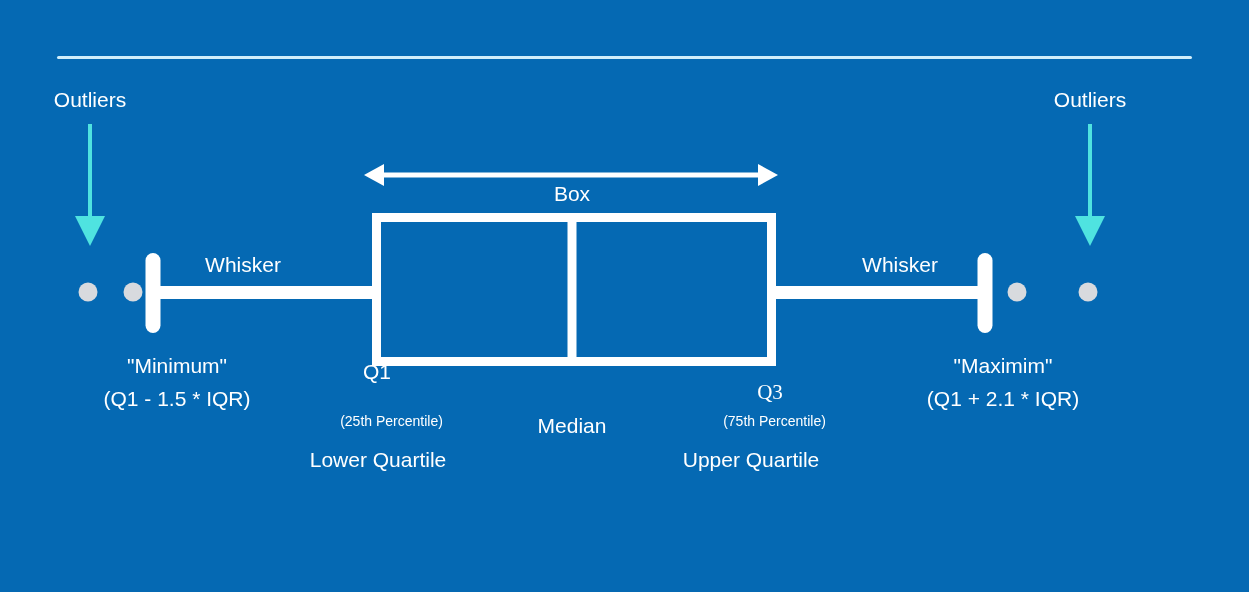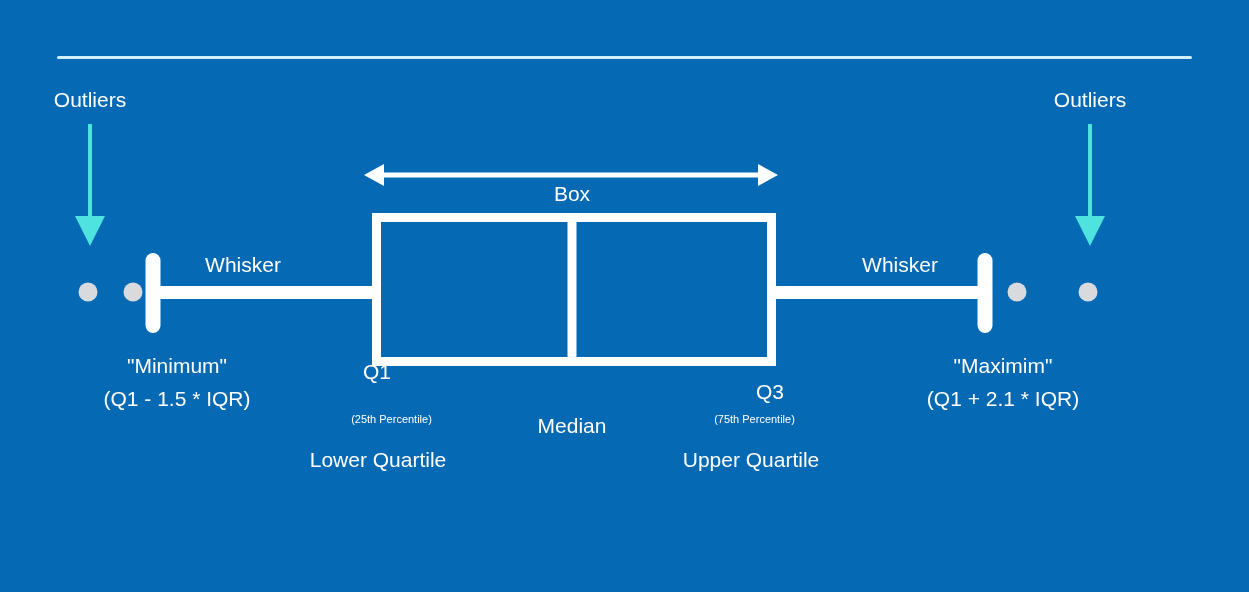--- a/index.html
+++ b/index.html
@@ -39,21 +39,21 @@
     border-radius: 2px;
   }
   
   .lbl {
     position: absolute;
     color: #ffffff;
     font-size: 21px;
     white-space: nowrap;
   }
   .lbl.sm {
-    font-size: 11px;
+    font-size: 14px;
     padding-left: 29px;
   }
   .center {
     transform: translateX(-50%);
     text-align: center;
   }
   
   .arrow {
     position: absolute;
   }
@@ -149,22 +149,22 @@
   <div class="lbl center" style="left:900px; top:253px;">Whisker</div>
 
   <div class="box" style="left:372px; top:213px; width:404px; height:153px;"></div>
   <div class="median-line" style="left:572px; top:213px; height:153px;"></div>
 
   <div class="lbl center" style="left:572px; top:378px;margin-top:36px;">Median</div>
 
   <div class="lbl center" style="left:377px; top:360px;">Q1</div>
   <div class="lbl sm center" style="left:377px; top:413px;">(25th Percentile)</div>
 
-  <div class="lbl center" style="left:770px; top:380px;">Q3</div>
-  <div class="lbl sm center" style="left:740px; top:413px;">(75th Percentile)</div>
+  <div class="lbl center" style="left:770px; top:380px;font-family:Liberation Serif, serif;">Q3</div>
+  <div class="lbl sm center" style="left:760px; top:413px;">(75th Percentile)</div>
 
   <div class="lbl center" style="left:378px; top:448px;">Lower Quartile</div>
   <div class="lbl center" style="left:751px; top:448px;">Upper Quartile</div>
 
   <div class="lbl center" style="left:177px; top:354px;">"Minimum"</div>
   <div class="lbl center" style="left:177px; top:387px;">(Q1 - 1.5 * IQR)</div>
 
   <div class="lbl center" style="left:1003px; top:354px;">"Maximim"</div>
   <div class="lbl center" style="left:1003px; top:387px;">(Q1 + 2.1 * IQR)</div>
 

